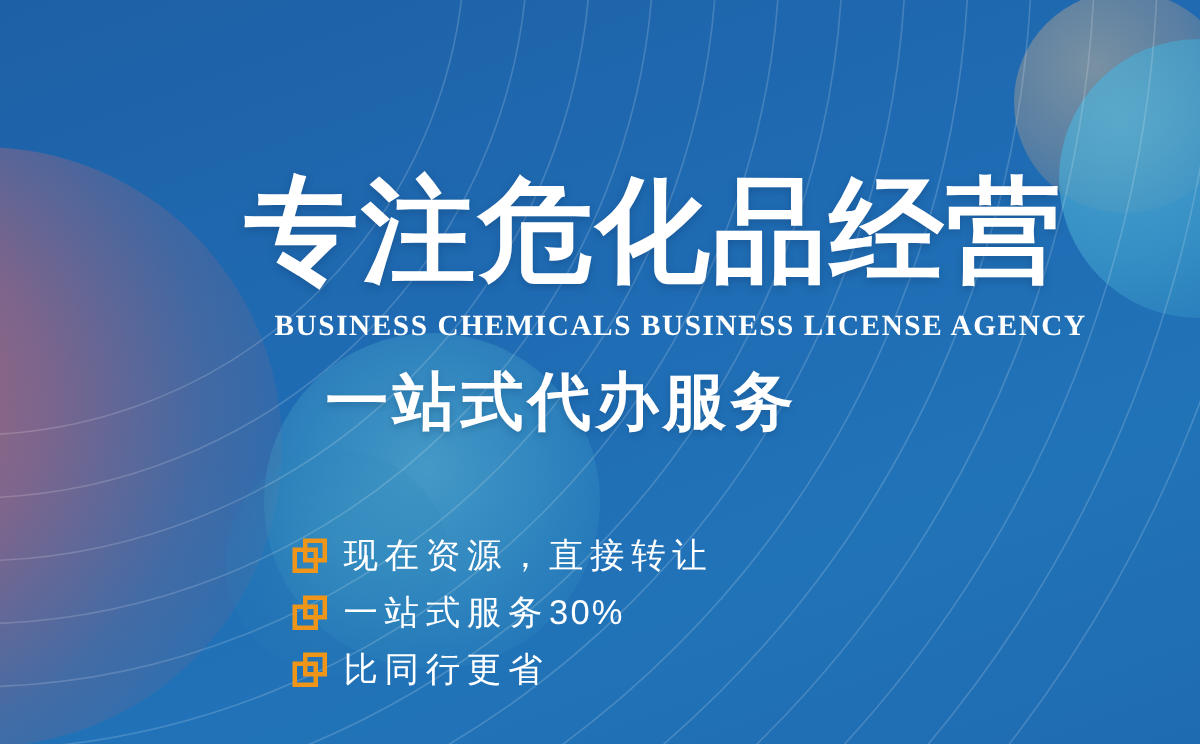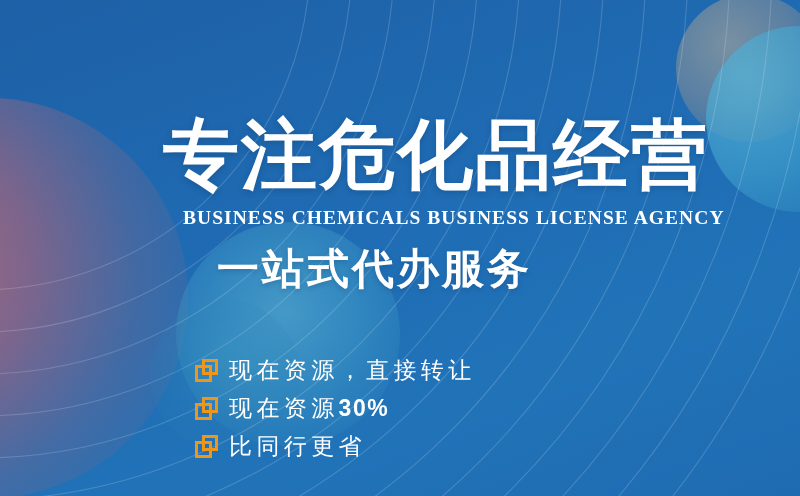--- a/index.html
+++ b/index.html
@@ -185,21 +185,21 @@
     width: 16px; height: 16px;
   }
 
   .bullet-text {
     font-size: 23px;
     line-height: 30px;
     color: #ffffff;
     letter-spacing: 4.4px;
   }
   .bullet-text .pct {
-    font-weight: 700;
+    font-weight: 400;
     letter-spacing: 1.5px;
   }
 </style>
 </head>
 <body>
 
 <div id="banner">
 
   <div class="decor circle-pink"></div>
   <div class="decor circle-warm"></div>
@@ -244,21 +244,21 @@
             <span class="sq sq-b"></span>
         </span>
         <span class="bullet-text">现在资源，直接转让</span>
       </div>
 
       <div class="bullet-row">
         <span class="bullet-icon">
           <span class="sq sq-a"></span>
             <span class="sq sq-b"></span>
         </span>
-        <span class="bullet-text"><span>现在资源</span><span class="pct">30%</span></span>
+        <span class="bullet-text"><span>一站式服务</span><span class="pct">30%</span></span>
       </div>
 
       <div class="bullet-row">
         <span class="bullet-icon">
           <span class="sq sq-a"></span>
             <span class="sq sq-b"></span>
         </span>
         <span class="bullet-text">比同行更省</span>
       </div>
 

